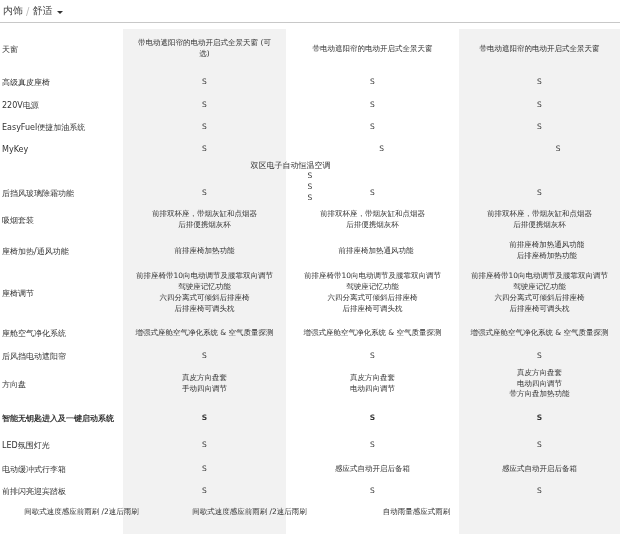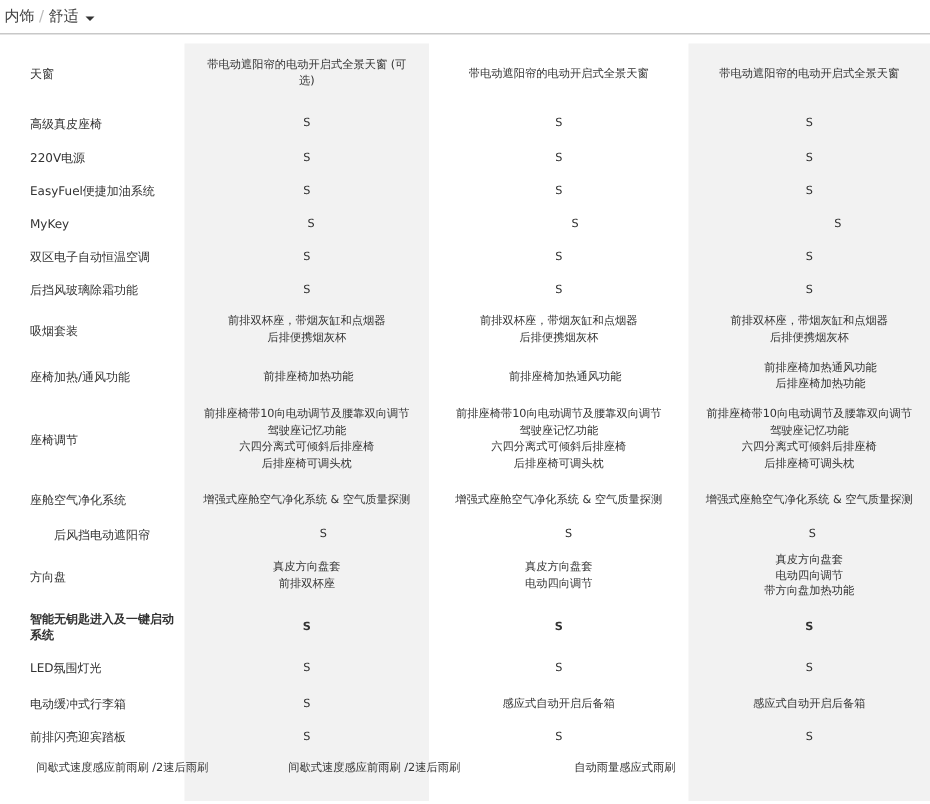--- a/index.html
+++ b/index.html
@@ -16,21 +16,21 @@
       border-left: 3px solid transparent; border-right: 3px solid transparent; border-top: 3.5px solid #333;
     }
     .divider { position: absolute; left: 0; top: 22px; width: 620px; height: 1px; background: #c8c8c8; }
 
     .shade { position: absolute; top: 29px; bottom: 2px; background: #f2f2f2; }
     .shade.c1 { left: 123px; width: 163px; }
     .shade.c3 { left: 459px; width: 161px; }
 
     .table { position: absolute; left: 0; top: 29px; width: 620px; }
     .row { display: flex; align-items: center; }
-    .label { width: 123px; padding-left: 20px; font-size: 8px; line-height: 11px; color: #333; }
+    .label { width: 123px; padding-left: 2px; font-size: 8px; line-height: 11px; color: #333; }
     .cell { text-align: center; font-size: 7.5px; line-height: 10.8px; color: #333; padding: 0 4px; }
     .cell.c1 { width: 163px; }
     .cell.c2 { width: 173px; }
     .cell.c3 { width: 161px; }
     .cell .line { display: block; white-space: nowrap; }
   </style>
 </head>
 <body>
 
 <div class="breadcrumb">
@@ -99,21 +99,21 @@
       <div class="cell c1">
         <span class="line">S</span>
       </div>
       <div class="cell c2">
         <span class="line">S</span>
       </div>
       <div class="cell c3">
         <span class="line">S</span>
       </div>
     </div>
-    <div class="row" style="height: 22px;">
+    <div class="row" style="height: 22px; flex-direction: column;">
       <div class="label"><span class="line">双区电子自动恒温空调</span></div>
       <div class="cell c1">
         <span class="line">S</span>
       </div>
       <div class="cell c2">
         <span class="line">S</span>
       </div>
       <div class="cell c3">
         <span class="line">S</span>
       </div>
@@ -184,37 +184,37 @@
       <div class="cell c1">
         <span class="line">增强式座舱空气净化系统 &amp; 空气质量探测</span>
       </div>
       <div class="cell c2">
         <span class="line">增强式座舱空气净化系统 &amp; 空气质量探测</span>
       </div>
       <div class="cell c3">
         <span class="line">增强式座舱空气净化系统 &amp; 空气质量探测</span>
       </div>
     </div>
-    <div class="row" style="height: 21px; margin-left: 16px;">
+    <div class="row" style="height: 21px;">
       <div class="label"><span class="line">后风挡电动遮阳帘</span></div>
       <div class="cell c1">
         <span class="line">S</span>
       </div>
       <div class="cell c2">
         <span class="line">S</span>
       </div>
       <div class="cell c3">
         <span class="line">S</span>
       </div>
     </div>
     <div class="row" style="height: 34px;">
       <div class="label"><span class="line">方向盘</span></div>
       <div class="cell c1">
         <span class="line">真皮方向盘套</span>
-        <span class="line">前排双杯座</span>
+        <span class="line">手动四向调节</span>
       </div>
       <div class="cell c2">
         <span class="line">真皮方向盘套</span>
         <span class="line">电动四向调节</span>
       </div>
       <div class="cell c3">
         <span class="line">真皮方向盘套</span>
         <span class="line">电动四向调节</span>
         <span class="line">带方向盘加热功能</span>
       </div>

